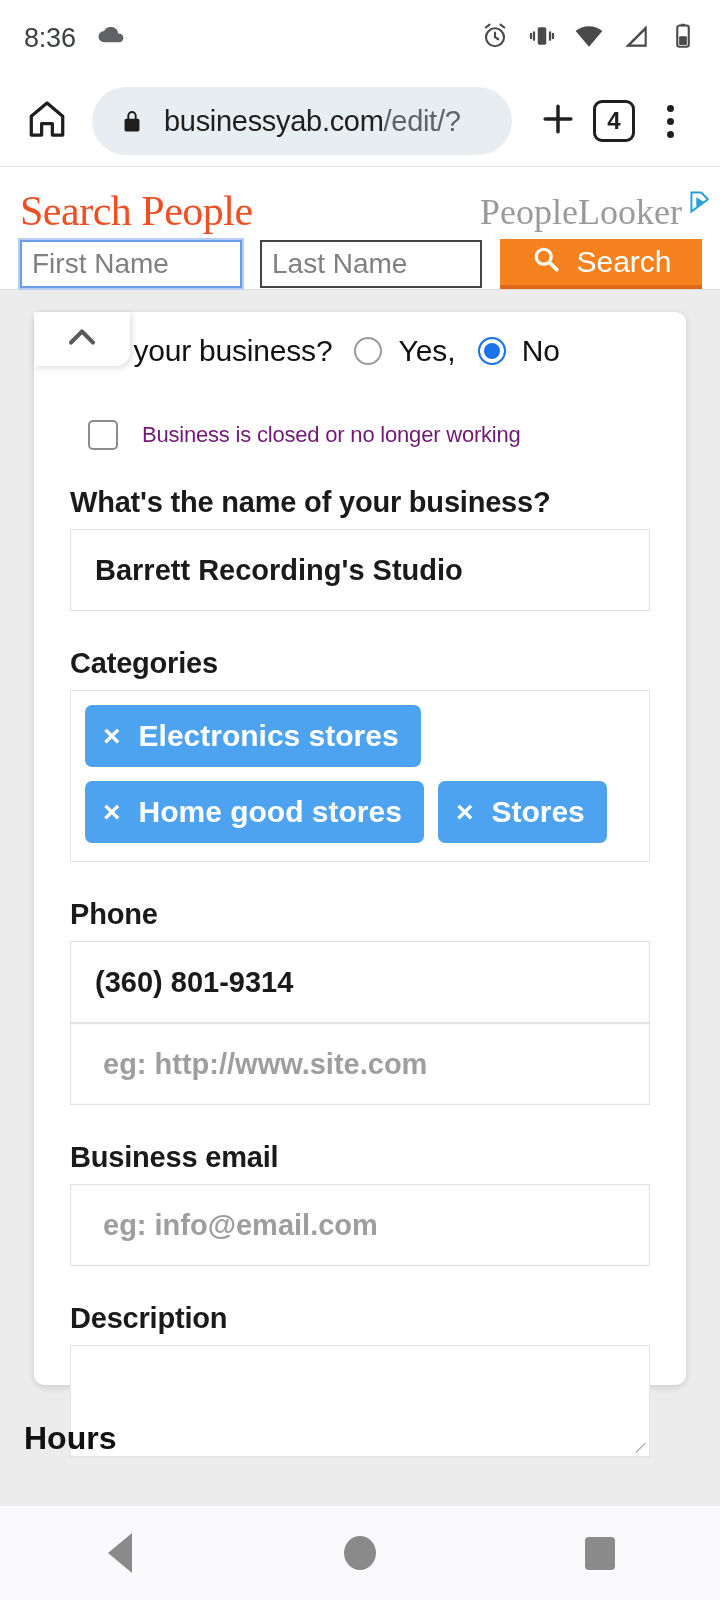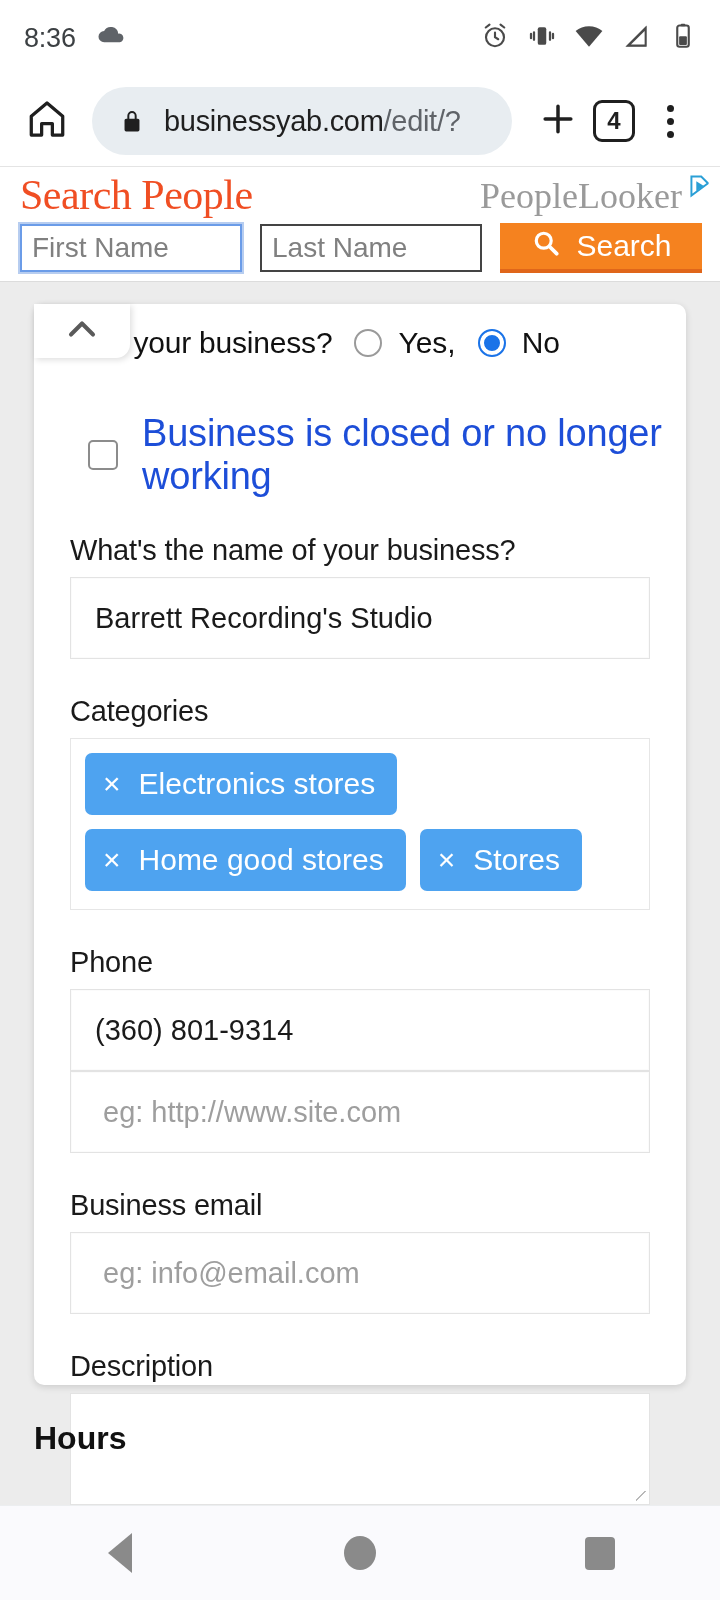--- a/index.html
+++ b/index.html
@@ -41,21 +41,21 @@
     display:flex; align-items:center; justify-content:center;
     font-size:24px; font-weight:bold; color:#1f1f1f;
   }
   .dots { display:flex; flex-direction:column; gap:6px; align-items:center; }
   .dots i { width:7px; height:7px; border-radius:50%; background:#1f1f1f; display:block; }
 
   
   .ad {
     flex:0 0 116px; background:#ffffff; position:relative;
     border-top:1px solid #e4e4e4; border-bottom:1px solid #dcdcdc;
-    padding:4px 0 0 0;
+    padding:20px 0 0 0;
   }
   .ad-row1 { display:flex; align-items:flex-start; padding:0 8px 0 20px; height:50px; }
   .ad-title {
     font-family:"Liberation Serif", serif; font-size:42px; color:#f04e23;
     line-height:48px; letter-spacing:-0.5px;
   }
   .ad-brand {
     margin-left:auto; font-family:"Liberation Serif", serif; font-size:36px;
     color:#9a9a9a; line-height:50px; padding-right:4px;
   }
@@ -103,23 +103,23 @@
     content:""; position:absolute; left:50%; top:50%; width:14px; height:14px;
     margin:-7px 0 0 -7px; border-radius:50%; background:#1a73e8;
   }
   .radio.on { border-color:#1a73e8; box-shadow:inset 0 0 0 4px #ffffff, inset 0 0 0 14px #1a73e8; }
 
   .cb-row { display:flex; align-items:center; padding:52px 0 0 36px; }
   .checkbox {
     width:30px; height:30px; border:2px solid #8c8c8c; border-radius:5px;
     background:#fff; flex:0 0 30px; margin-right:24px;
   }
-  .cb-label { font-size:38px; color:#1d4ed8; letter-spacing:-0.2px; }
-
-  .field { padding:0 18px; }
+  .cb-label { font-size:22px; color:#701a75; letter-spacing:-0.2px; }
+
+  .field { padding:0 18px;font-weight:bold; }
   .field-label { font-size:29px; color:#1a1a1a; padding:36px 0 10px 0; letter-spacing:-0.2px; }
   .input-box {
     border:1px solid #e3e3e3; background:#ffffff; height:82px;
     display:flex; align-items:center; padding:0 24px; font-size:29px; color:#1a1a1a;
     box-shadow:inset 0 0 0 1px #fbfbfb;
   }
   .input-box.ph { color:#9e9e9e;padding-left:32px; }
   .chip-box { border:1px solid #e6e6e6; padding:14px 14px 18px 14px; display:flex; flex-wrap:wrap; gap:14px 14px; }
   .chip {
     background:#4ea3f0; color:#ffffff; border-radius:7px;
@@ -128,21 +128,21 @@
   }
   .chip .x { font-size:30px; margin-right:18px; line-height:1; }
   .textarea {
     border:1px solid #e3e3e3; background:#ffffff; height:112px; position:relative;
   }
   .textarea::after {
     content:""; position:absolute; right:3px; bottom:3px; width:10px; height:10px;
     background:
       linear-gradient(135deg, transparent 45%, #b9b9b9 45%, #b9b9b9 55%, transparent 55%);
   }
-  .hours { position:absolute; left:34px; bottom:48px; font-size:32px; font-weight:bold; color:#111; }
+  .hours { position:absolute; left:24px; bottom:48px; font-size:32px; font-weight:bold; color:#111; }
 
   
   .navbar {
     flex:0 0 94px; background:#fafafd; display:flex; align-items:center;
     justify-content:space-around; border-top:1px solid #eceef0;
   }
   .nav-btn { width:120px; height:94px; display:flex; align-items:center; justify-content:center; }
   .nav-back { width:0; height:0; border-top:20px solid transparent; border-bottom:20px solid transparent; border-right:24px solid #8a8a8a; }
   .nav-home { width:32px; height:34px; border-radius:50%; background:#8a8a8a; }
   .nav-recent { width:30px; height:33px; border-radius:4px; background:#8a8a8a; }

